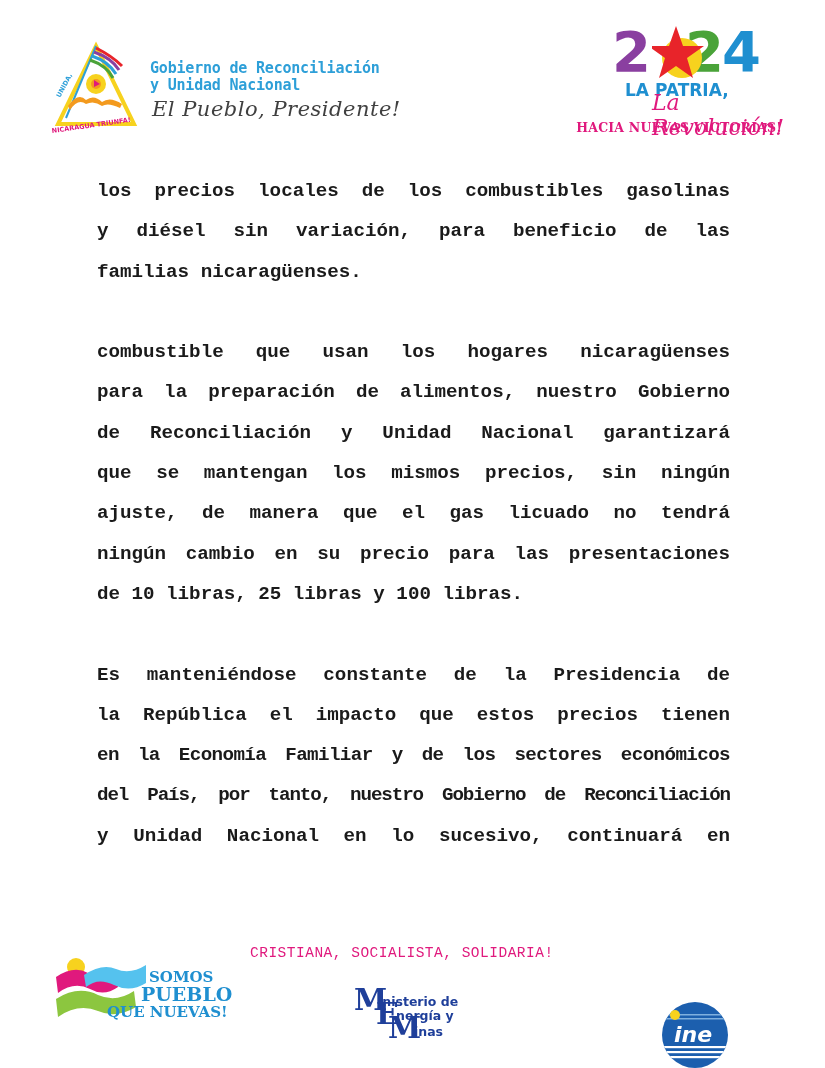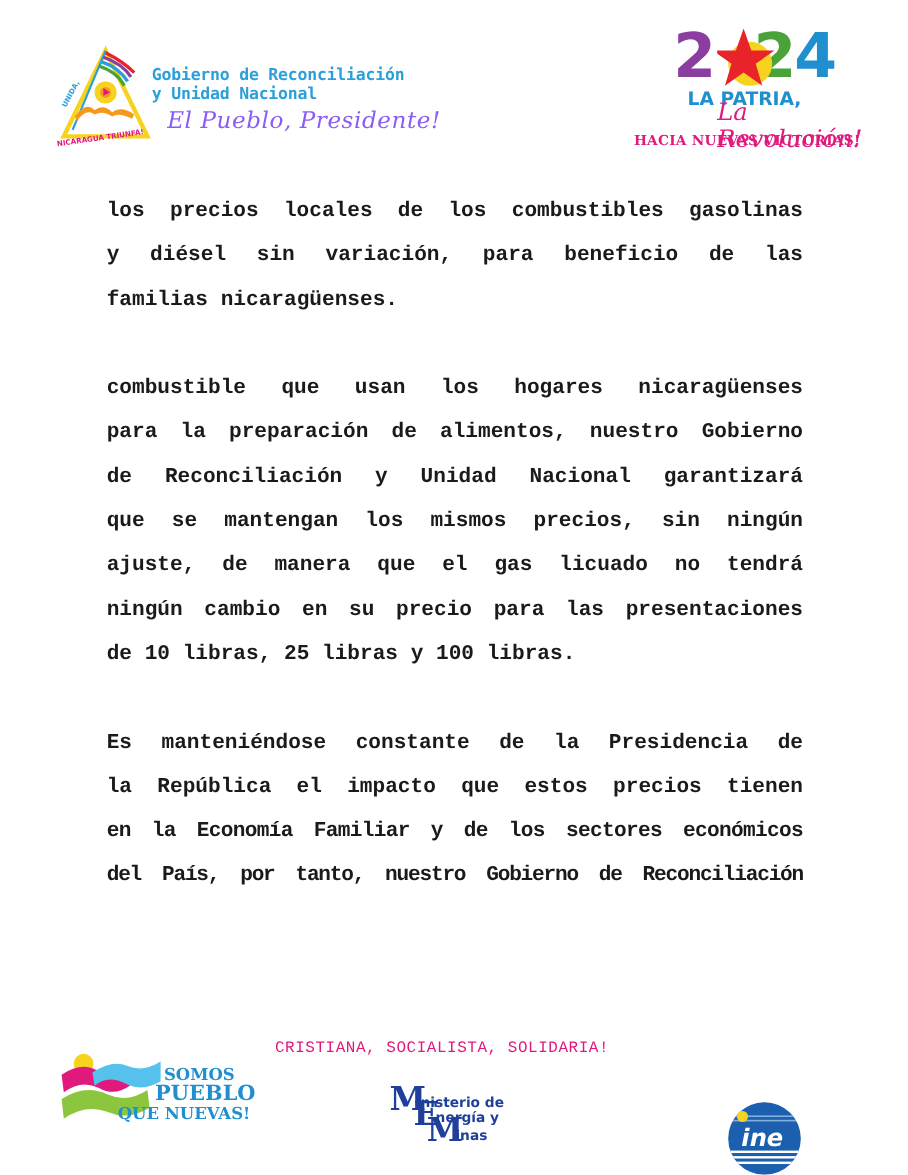--- a/index.html
+++ b/index.html
@@ -2,22 +2,22 @@
 <html><head>
   <meta charset="utf-8">
   <style>
     * { margin: 0; padding: 0; box-sizing: border-box; }
     html, body { width: 825px; height: 1068px; background: #ffffff; overflow: hidden; }
     body { position: relative; font-family: "Liberation Mono", "DejaVu Sans Mono", monospace; color: #1a1a1a; }
 
     
     .gov-logo { position: absolute; left: 46px; top: 40px; width: 95px; height: 95px; }
     .gov-text { position: absolute; left: 138px; top: 60px; }
-    .gov-line { font-family: "DejaVu Sans Mono", "Liberation Mono", monospace; font-weight: bold; color: #2d9fd8; font-size: 15px; line-height: 17px; letter-spacing: -0.2px; }
-    .gov-slogan { font-family: "DejaVu Serif", serif; font-style: italic; color: #8b5cf6; font-size: 21px; margin-top: 3px; margin-left: 14px; letter-spacing: 0.5px; }
+    .gov-line { font-family: "DejaVu Sans Mono", "Liberation Mono", monospace; font-weight: bold; color: #2d9fd8; font-size: 15px; line-height: 17px; letter-spacing: -0.2px; margin-left: 12px; }
+    .gov-slogan { font-family: "DejaVu Serif", serif; font-style: italic; color: #404040; font-size: 21px; margin-top: 3px; margin-left: 14px; letter-spacing: 0.5px; }
 
     
     .y2024 { position: absolute; left: 612px; top: 24px; width: 175px; height: 115px; }
     .y-digits { position: absolute; left: 0; top: 0; font-family: "DejaVu Sans", sans-serif; font-weight: bold; font-size: 56px; line-height: 56px; letter-spacing: -2px; }
     .y-digits span { display: inline-block; }
     .d2a { color: #8a3fa0; }
     .d0 { color: transparent; width: 36px; }
     .d2b { color: #4aa339; }
     .d4 { color: #1f8fd0; }
     .star-svg { position: absolute; left: 40px; top: 0px; width: 54px; height: 56px; }
@@ -100,20 +100,21 @@
     <span class="line">ajuste, de manera que el gas licuado no tendrá</span>
     <span class="line">ningún cambio en su precio para las presentaciones</span>
     <span class="line last">de 10 libras, 25 libras y 100 libras.</span>
   </div>
   <div class="gap"></div>
   <div class="para">
     <span class="line">Es manteniéndose constante de la Presidencia de</span>
     <span class="line">la República el impacto que estos precios tienen</span>
     <span class="line" style="letter-spacing:-0.6px">en la Economía Familiar y de los sectores económicos</span>
     <span class="line" style="letter-spacing:-1.1px">del País, por tanto, nuestro Gobierno de Reconciliación</span>
+    <span class="line">y Unidad Nacional en lo sucesivo, continuará en</span>
   </div>
 </div>
 
 <div class="footer-slogan">CRISTIANA, SOCIALISTA, SOLIDARIA!</div>
 
 <div class="somos">
   <svg width="100" height="75" viewBox="0 0 100 75">
     <circle cx="22" cy="12" r="9" fill="#f7d21e"></circle>
     <path d="M2 22 Q 20 10, 34 18 Q 48 26, 62 14 L 64 32 Q 50 42, 36 34 Q 20 26, 4 38 Z" fill="#e0197d"></path>
     <path d="M30 20 Q 48 8, 62 14 Q 76 20, 92 10 L 92 28 Q 76 38, 60 30 Q 44 22, 32 32 Z" fill="#55c2ee"></path>

